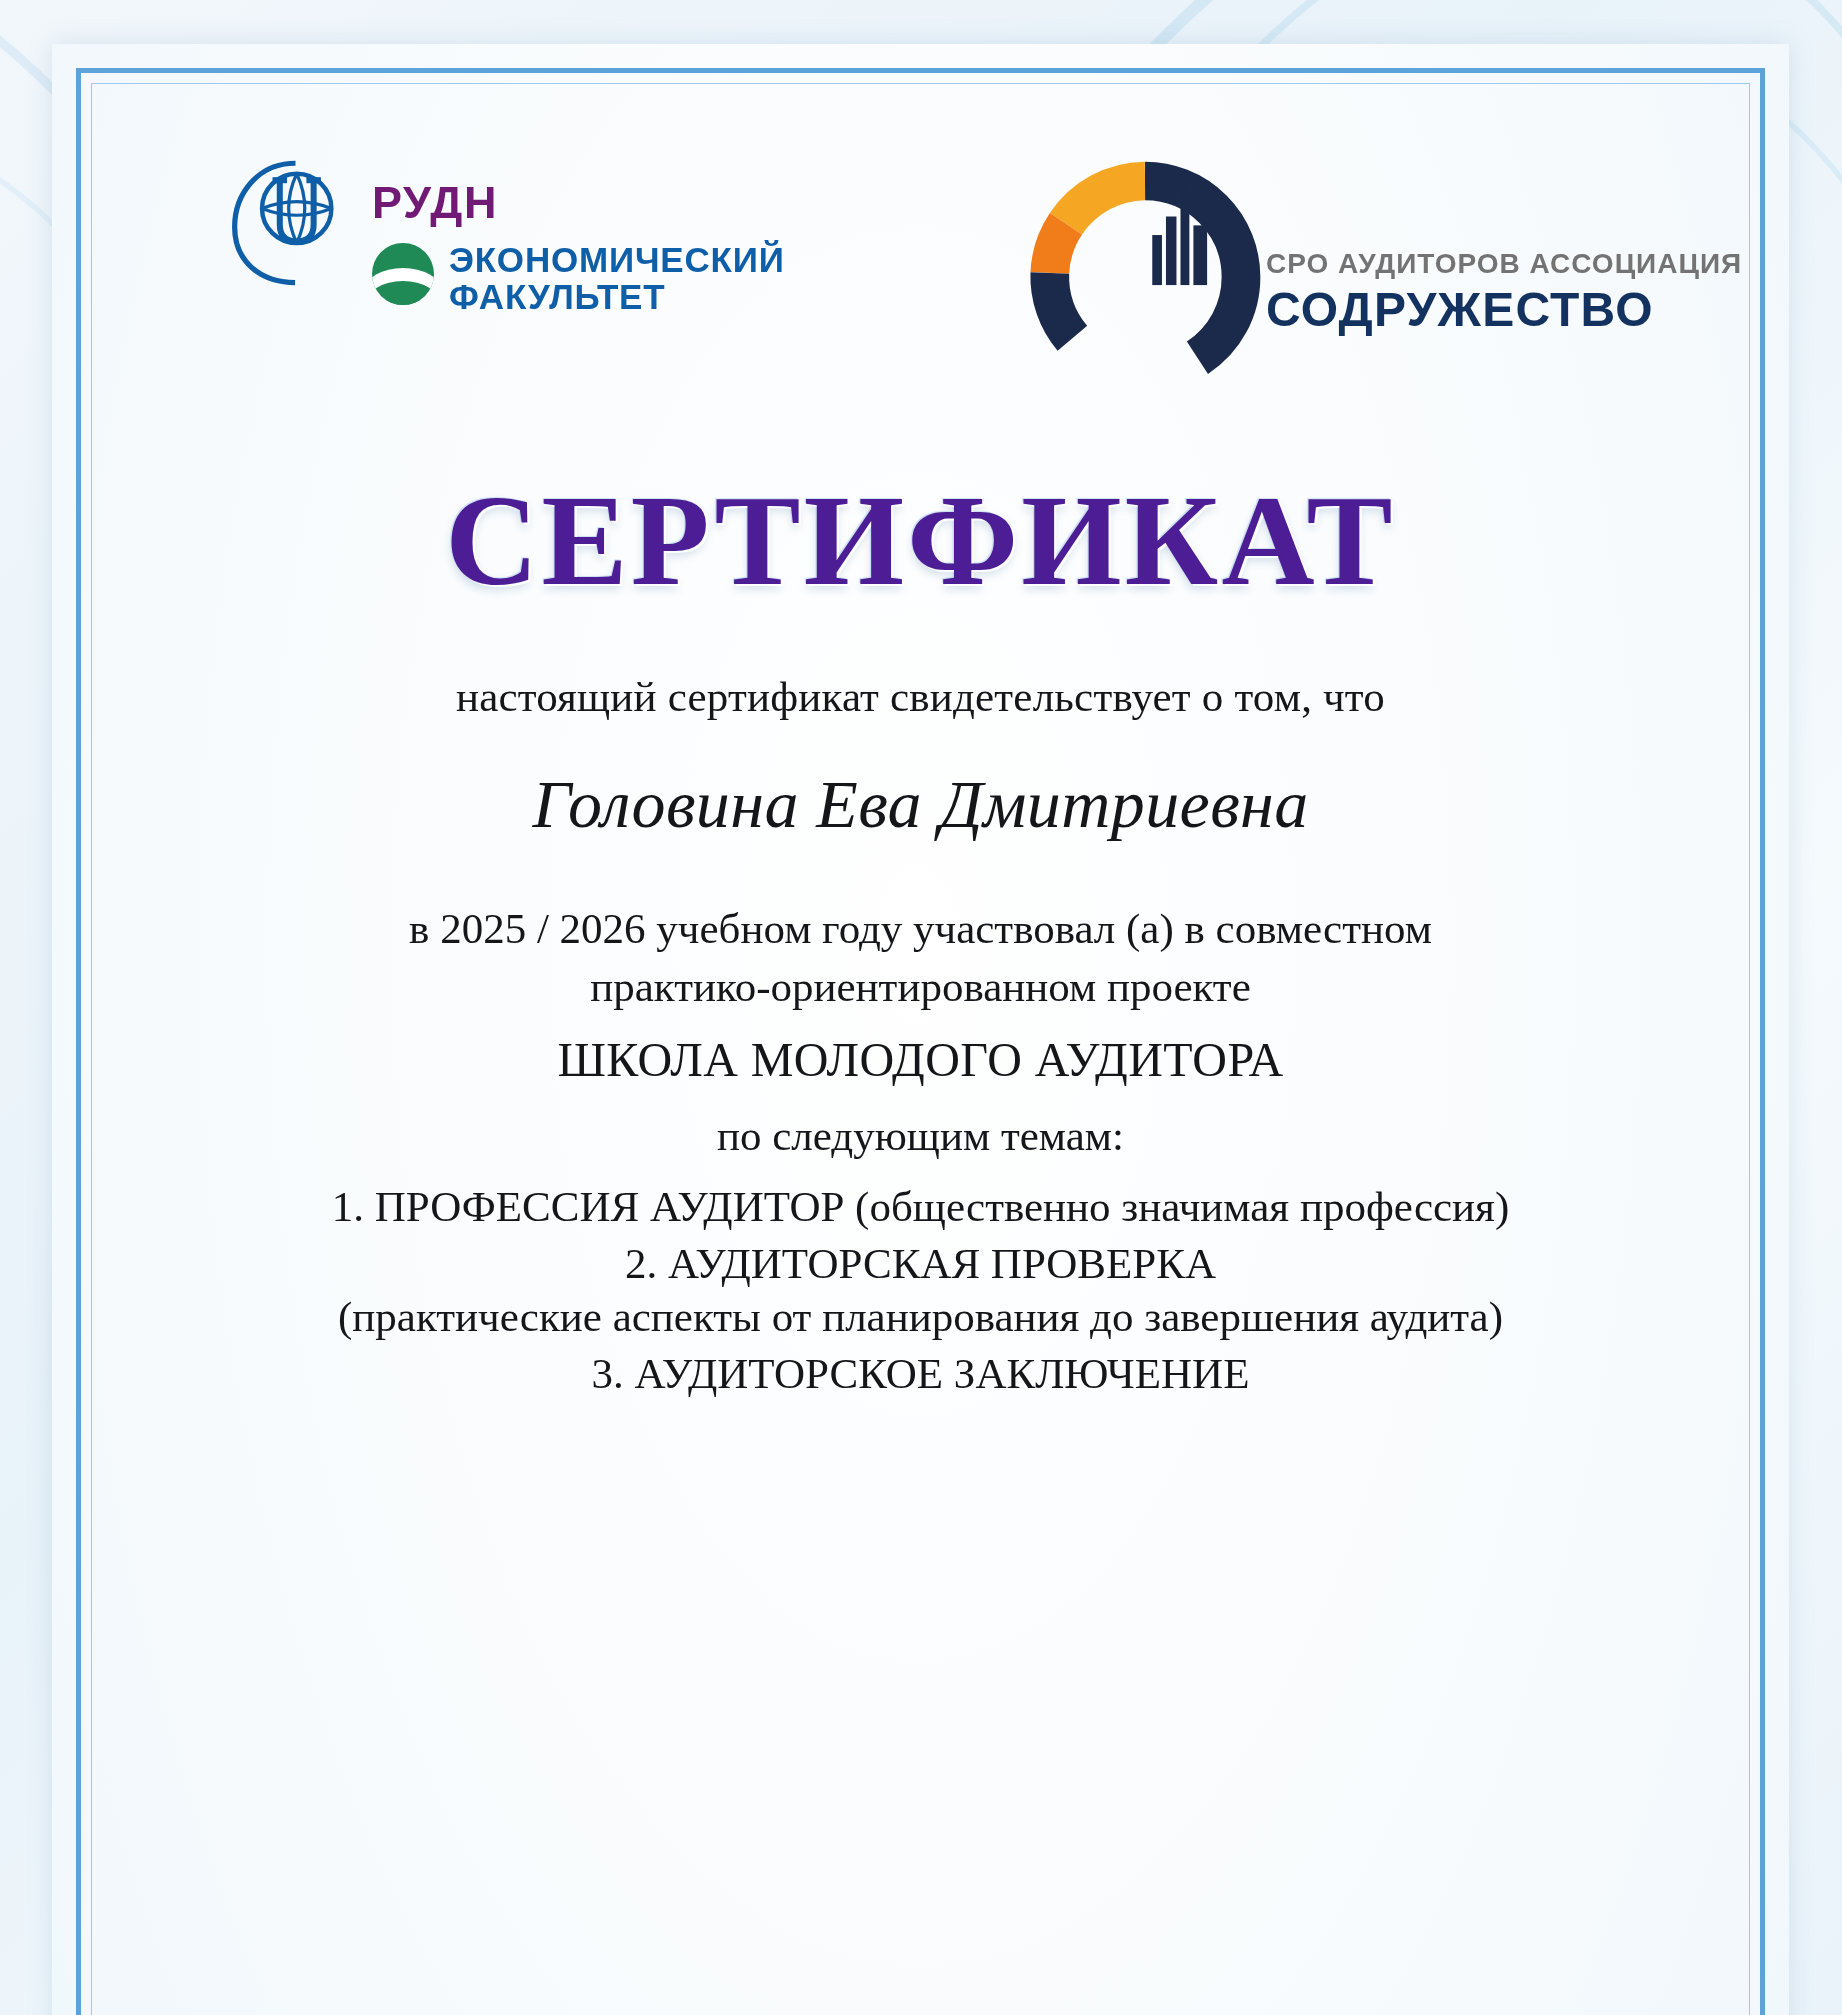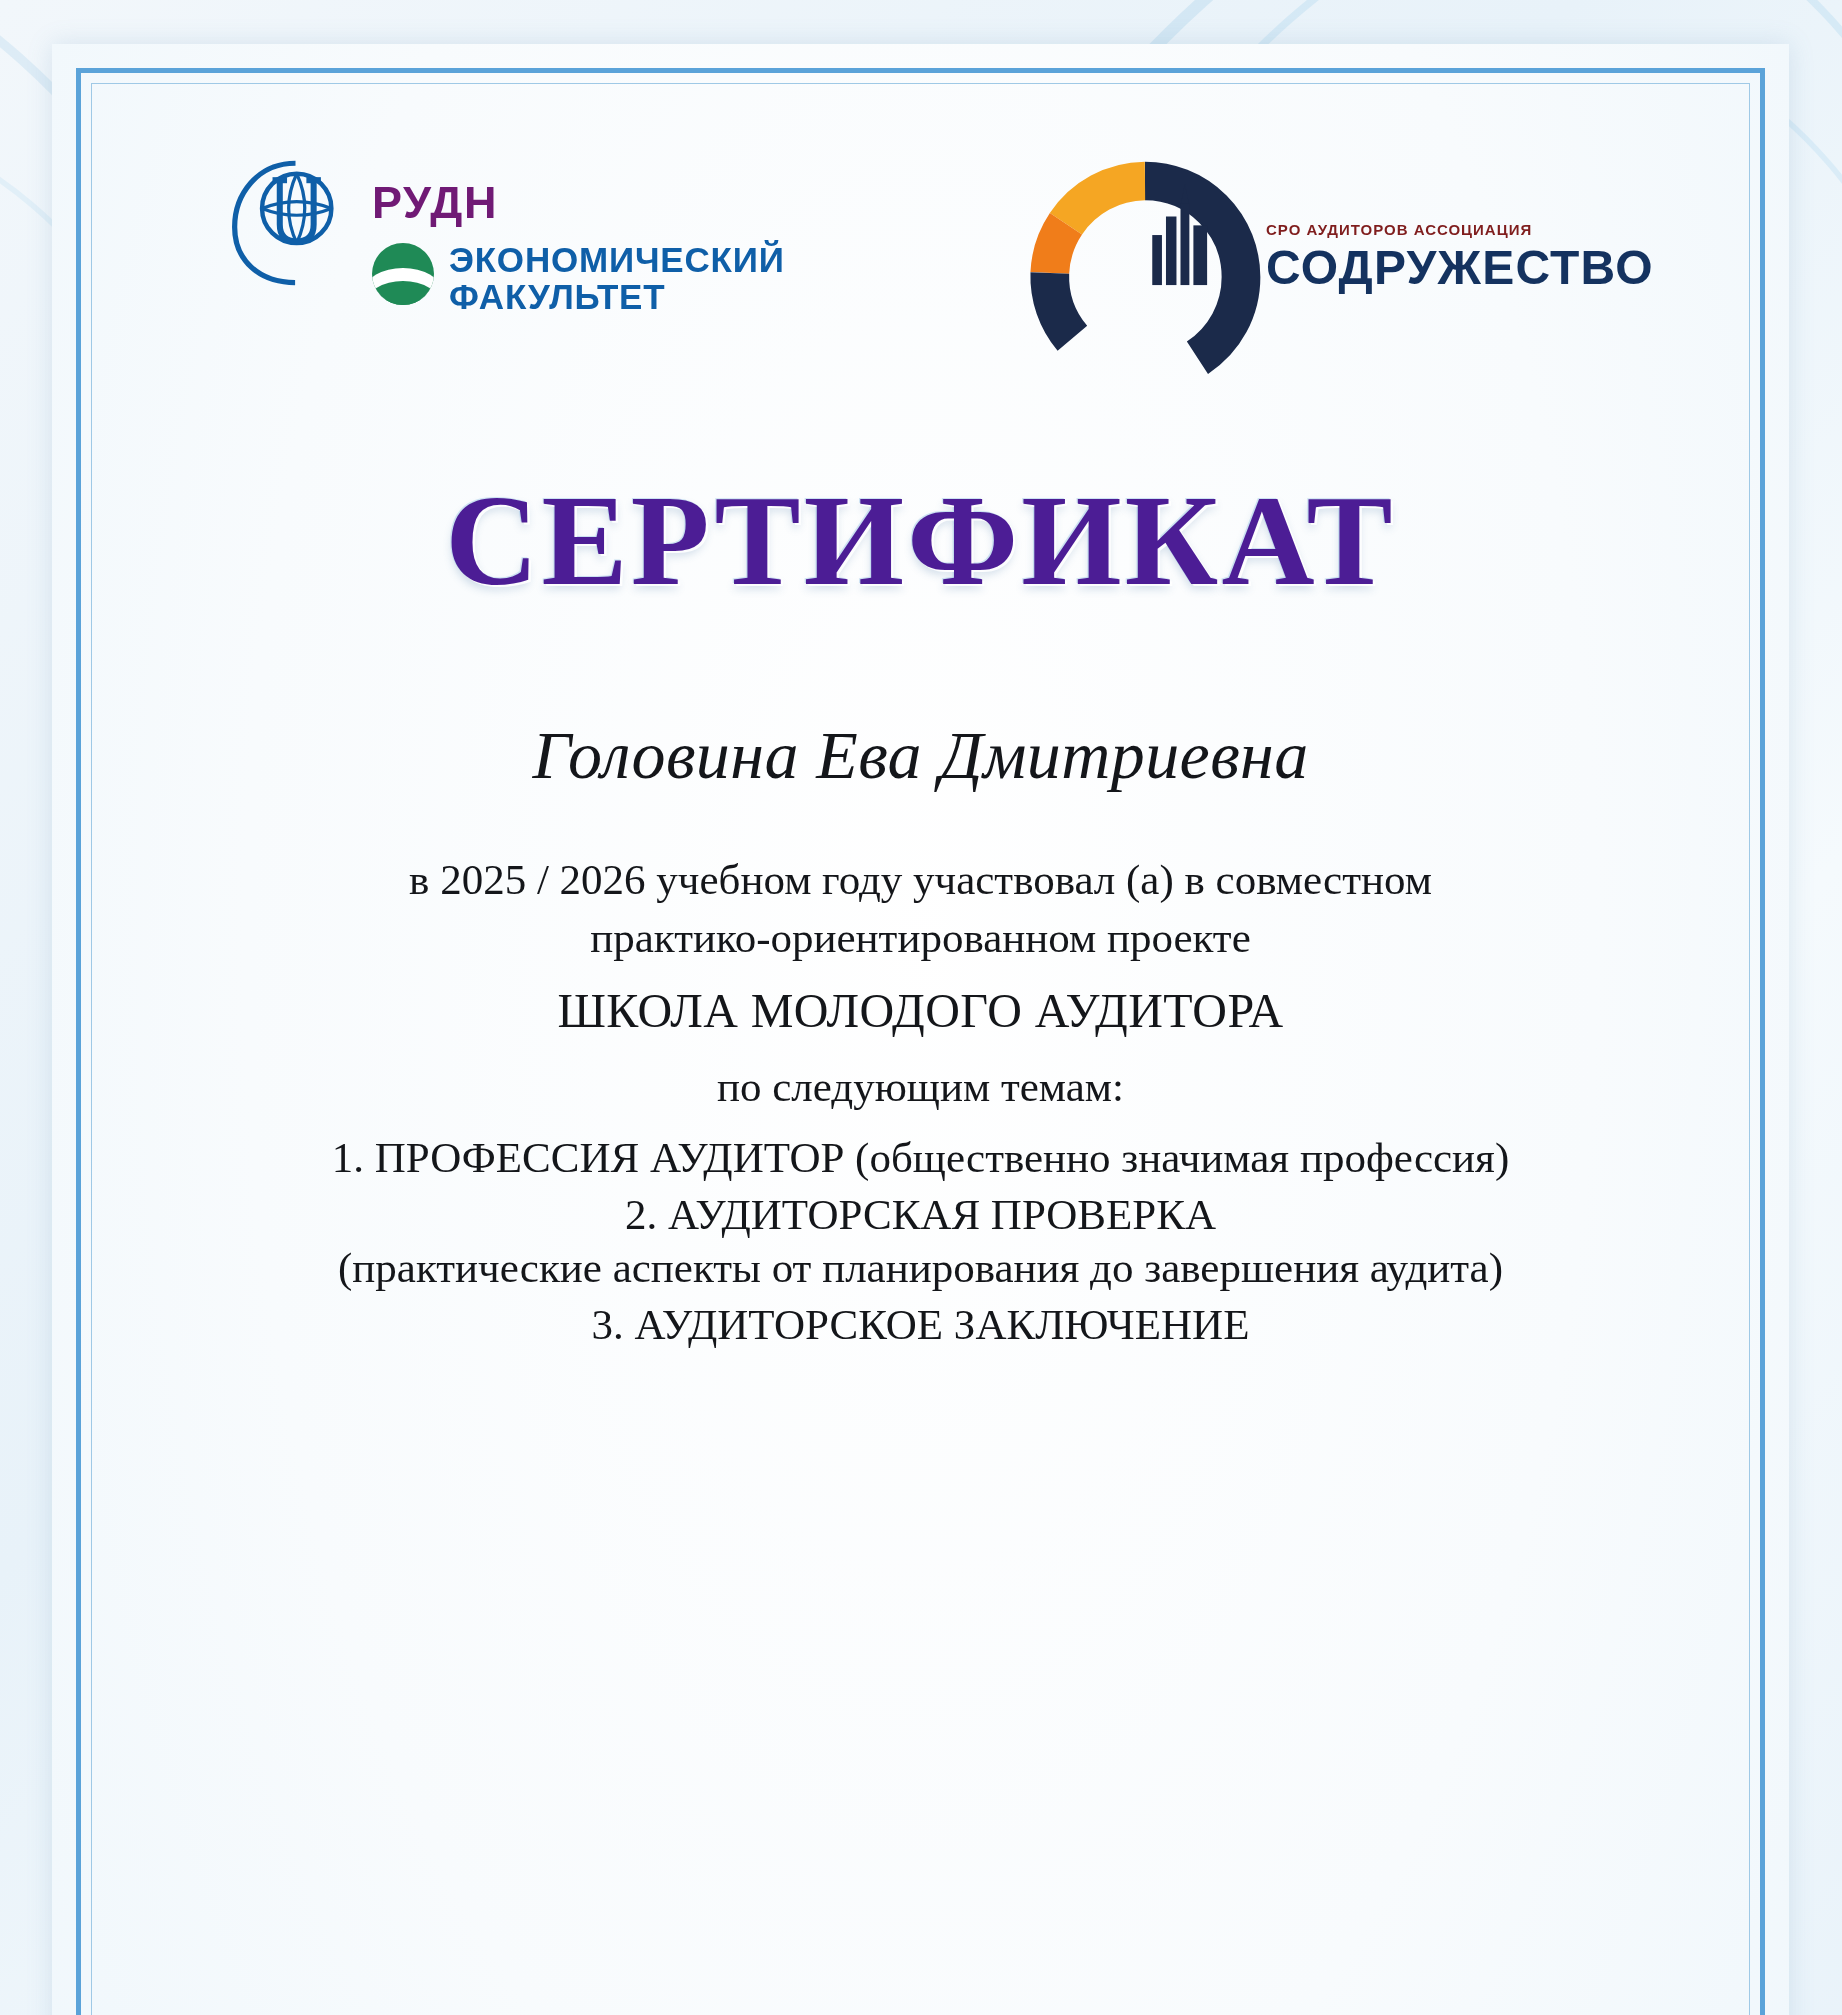--- a/index.html
+++ b/index.html
@@ -162,25 +162,26 @@
     height: 242px;
   }
   .sro-text {
     position: absolute;
     left: 250px;
     top: 85px;
     width: 355px;
   }
   .sro-line1 {
     font-family: "Liberation Sans", sans-serif;
-    font-size: 15px;
+    font-size: 28px;
     letter-spacing: 1px;
-    color: #7f1d1d;
+    color: #737373;
     font-weight: bold;
     white-space: nowrap;
+    margin-top: 27px;
   }
   .sro-line2 {
     font-family: "Liberation Sans", sans-serif;
     font-size: 48px;
     font-weight: bold;
     letter-spacing: 1.2px;
     color: #14325f;
     margin-top: 2.4px;
     white-space: nowrap;
   }
@@ -322,20 +323,21 @@
           <div class="sro-text">
             <div class="sro-line1">СРО АУДИТОРОВ АССОЦИАЦИЯ</div>
             <div class="sro-line2">СОДРУЖЕСТВО</div>
           </div>
         </div>
       </div>
 
       <div class="cert-title">СЕРТИФИКАТ</div>
 
       <div class="body-block">
+        <div class="line-attest">настоящий сертификат свидетельствует о том, что</div>
         <div class="recipient">Головина Ева Дмитриевна</div>
         <div class="line-year">в 2025 / 2026 учебном году участвовал (а) в совместном</div>
         <div class="line-project">практико-ориентированном проекте</div>
         <div class="project-name">ШКОЛА МОЛОДОГО АУДИТОРА</div>
         <div class="line-topics">по следующим темам:</div>
 
         <div class="topics">
           <div class="topic">
             <span>1.</span>
             <span>ПРОФЕССИЯ АУДИТОР (общественно значимая профессия)</span>

